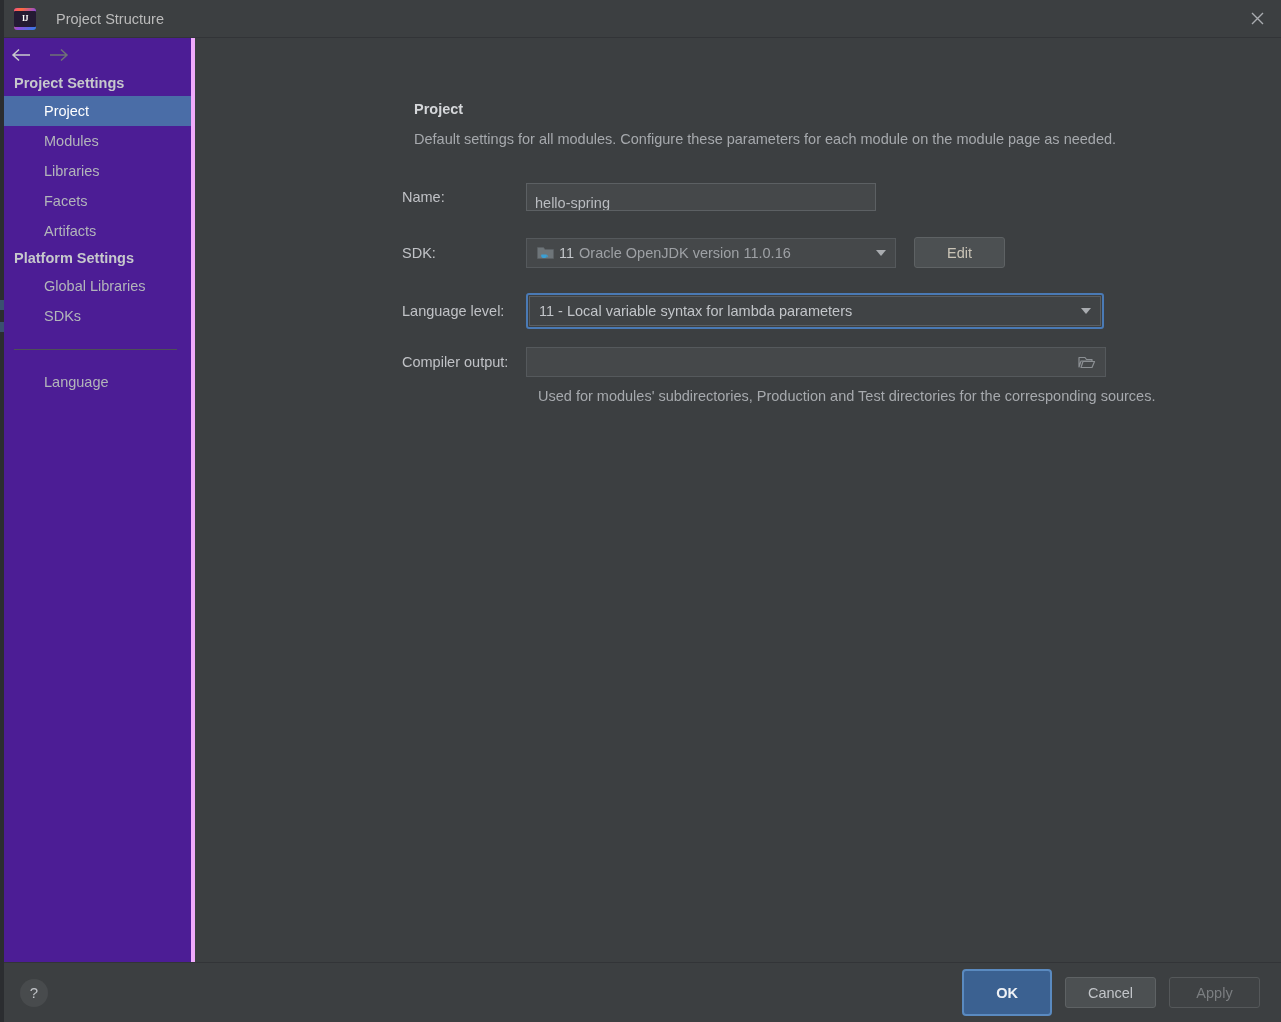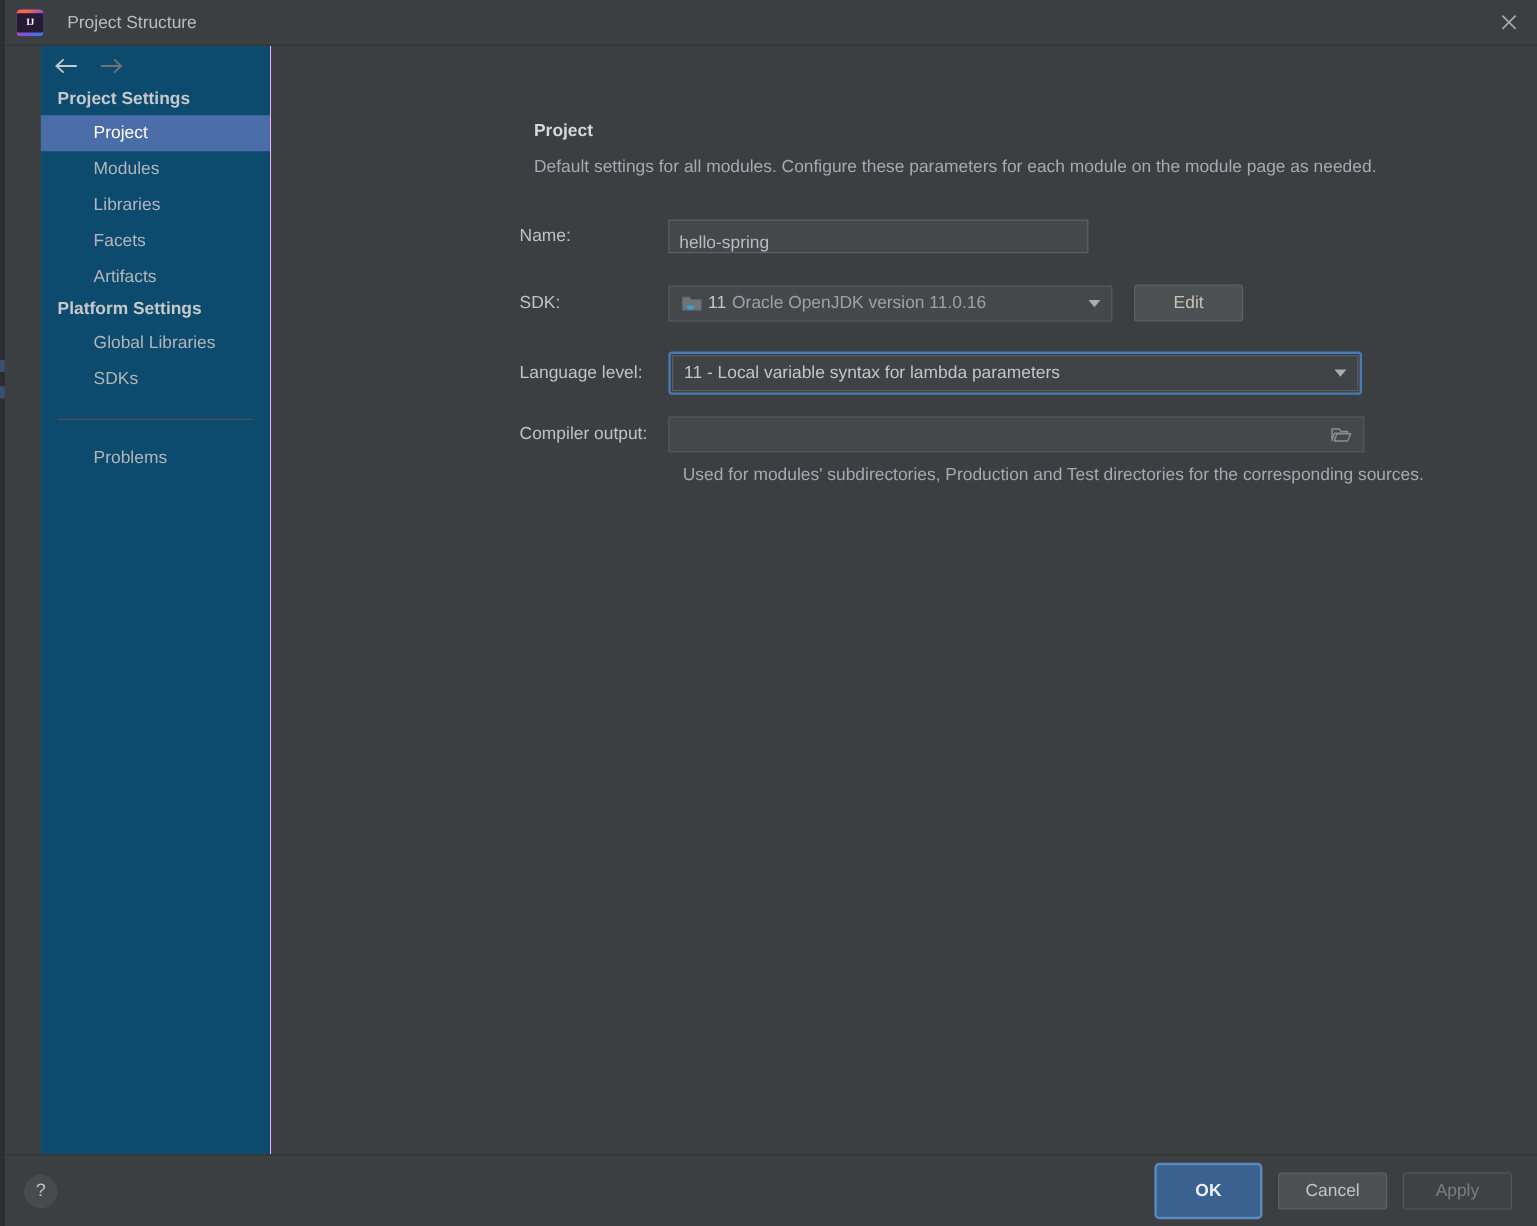--- a/index.html
+++ b/index.html
@@ -100,24 +100,23 @@
   .dlg-body {
     flex: 1 1 auto;
     display: flex;
     min-height: 0;
     position: relative;
   }
 
   .sidebar {
     width: 191px;
     flex: 0 0 191px;
-    background: #0c4a6e;
-    border-right: 1px solid #f0abfc;
-    position: relative;
-    margin-left: 34px;
+    background: #4c1d95;
+    border-right: 4px solid #f0abfc;
+    position: relative;
   }
   .nav-arrows {
     height: 33px;
     display: flex;
     align-items: center;
     padding-left: 10px;
     gap: 16px;
   }
   .nav-arrow { cursor: default; display: flex; }
   .nav-arrow svg { display: block; }
@@ -393,21 +392,21 @@
       <div class="nav-item">Modules</div>
       <div class="nav-item">Libraries</div>
       <div class="nav-item">Facets</div>
       <div class="nav-item">Artifacts</div>
 
       <div class="group-title">Platform Settings</div>
       <div class="nav-item">Global Libraries</div>
       <div class="nav-item">SDKs</div>
 
       <div class="nav-sep"></div>
-      <div class="nav-item problems">Problems</div>
+      <div class="nav-item problems">Language</div>
     </div>
 
     <div class="content">
 
       <div class="section-title">Project</div>
       <div class="section-desc">Default settings for all modules. Configure these parameters for each module on the module page as needed.</div>
 
       <div class="form-row" id="row-name">
         <div class="row-label">Name:</div>
         <input class="text-input" type="text" value="hello-spring" style="">

